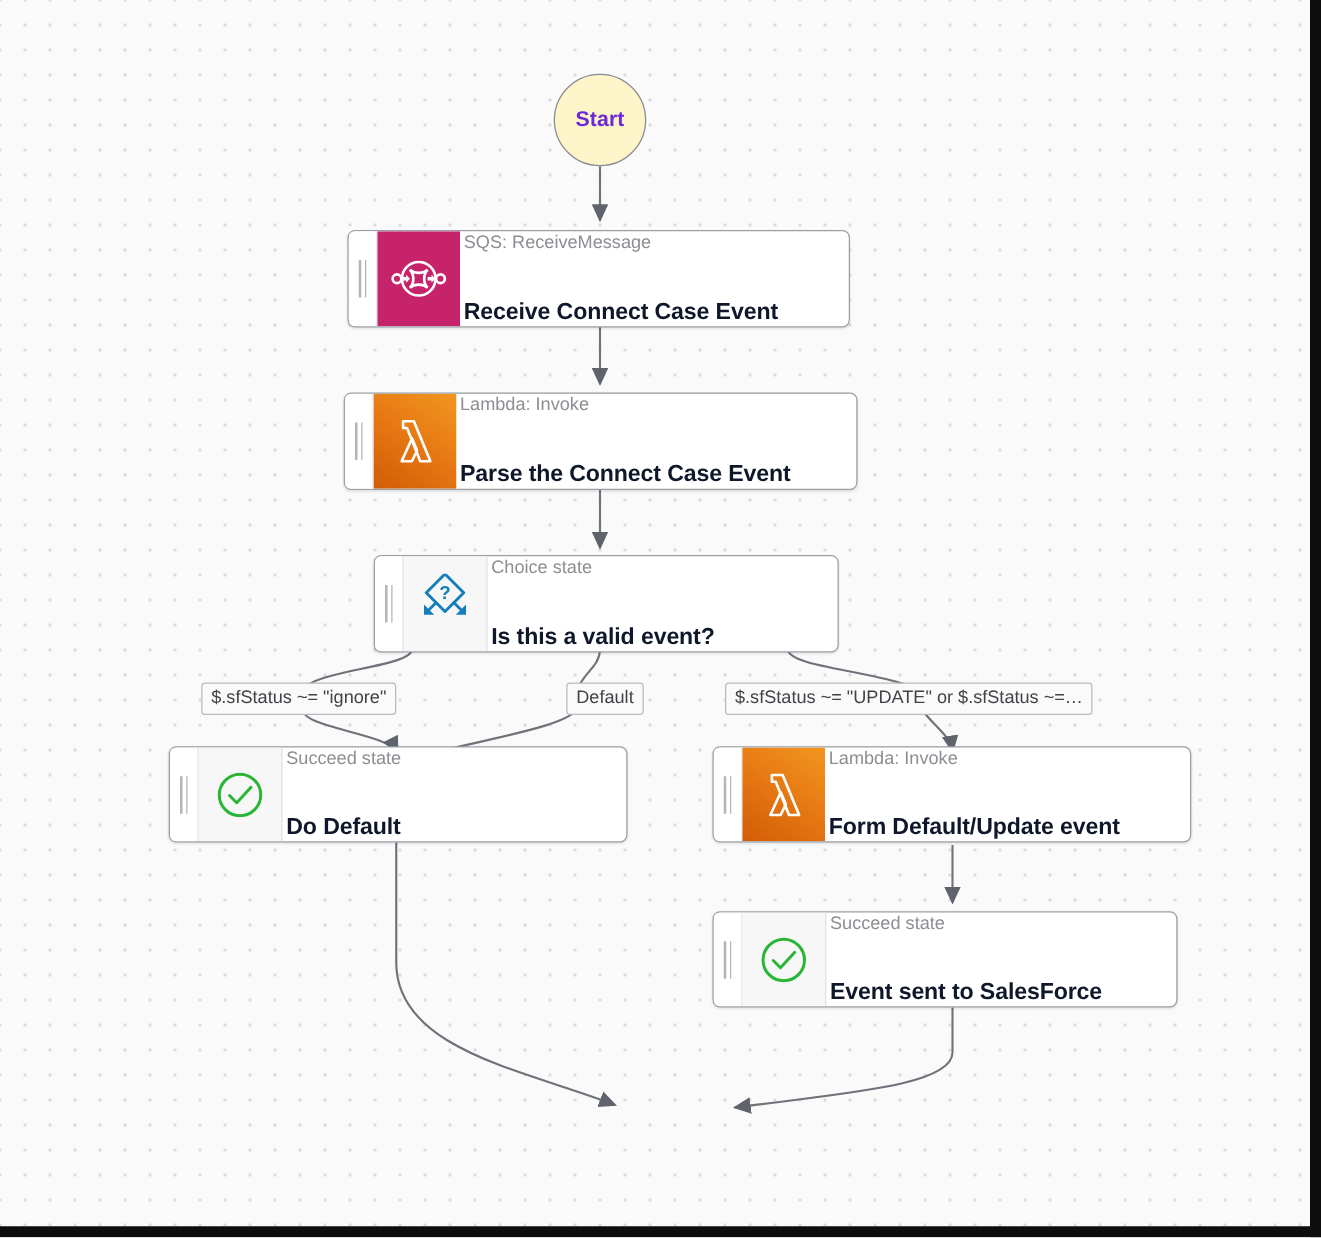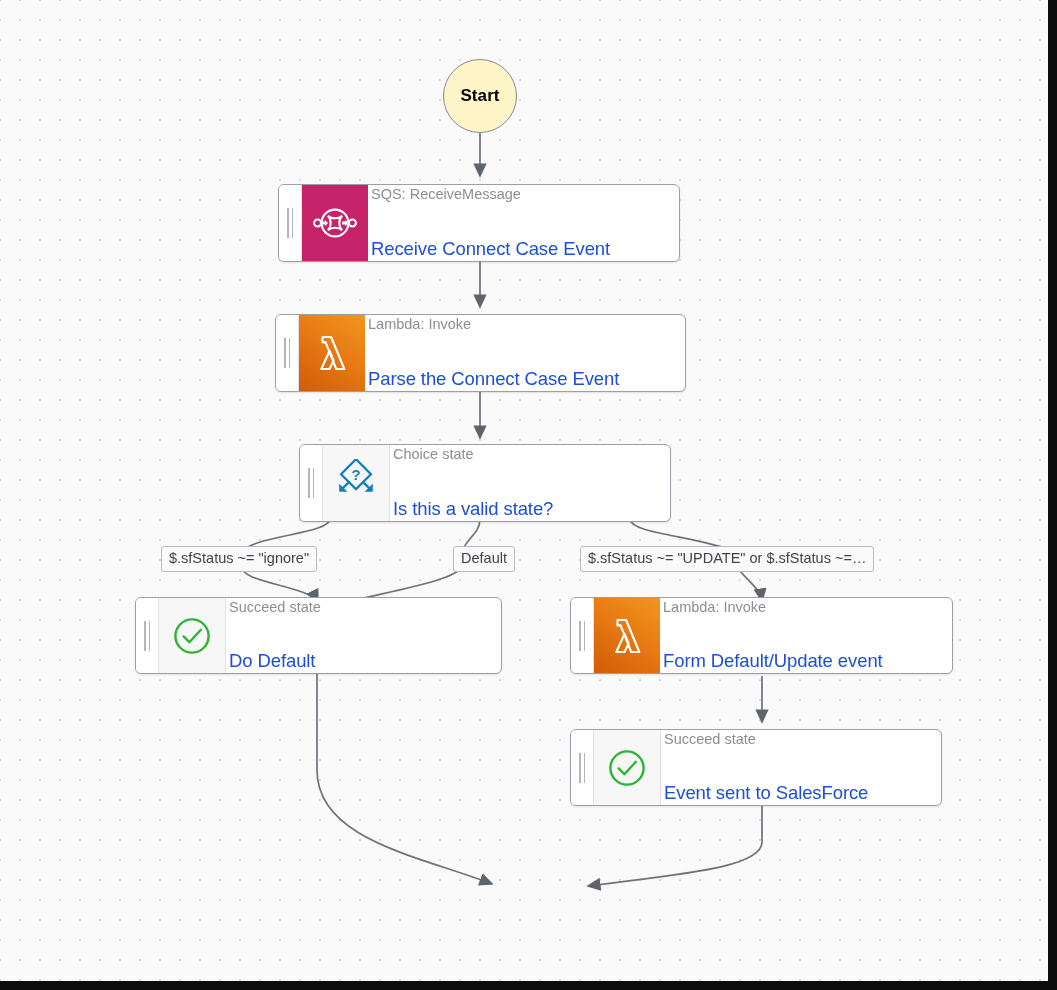--- a/index.html
+++ b/index.html
@@ -39,21 +39,21 @@
   }
   
   .terminal {
     position: absolute;
     border-radius: 50%;
     background: #fdf4c8;
     border: 1.6px solid #8a8a93;
     display: flex;
     align-items: center;
     justify-content: center;
-    color: #000000;
+    color: #6d28d9;
     font-size: 17px;
     font-weight: 600;
     letter-spacing: .1px;
     box-sizing: border-box;
   }
   
   .node {
     position: absolute;
     display: flex;
     background: #ffffff;
@@ -104,23 +104,23 @@
     padding-right: 10px;
     min-width: 0;
   }
   .sub {
     color: #8d8d93;
     font-size: 14.5px;
     line-height: 19px;
     white-space: nowrap;
   }
   .title {
-    color: #1d4ed8;
+    color: #0f172a;
     font-size: 18.5px;
-    font-weight: 400;
+    font-weight: 700;
     line-height: 25px;
     letter-spacing: -.1px;
     white-space: nowrap;
   }
   
   .edge-label {
     position: absolute;
     background: #fafafa;
     border: 1.2px solid #b9b9bf;
     border-radius: 3px;
@@ -229,21 +229,21 @@
         </g>
         <g fill="#147eba">
           <path d="M7.2,32.8 l0,-8.2 l2.6,2.6 l5.6,5.6 z"></path>
           <path d="M40.8,32.8 l0,-8.2 l-2.6,2.6 l-5.6,5.6 z"></path>
         </g>
         <text x="24" y="20.6" text-anchor="middle" font-family="Liberation Sans, sans-serif" font-size="15" font-weight="700" fill="#147eba">?</text>
       </svg>
     </div>
     <div class="labels">
       <div class="sub">Choice state</div>
-      <div class="title">Is this a valid state?</div>
+      <div class="title">Is this a valid event?</div>
     </div>
   </div>
 
   <div class="edge-label" style="left:161px; top:546px;">$.sfStatus ~= "ignore"</div>
   <div class="edge-label" style="left:453px; top:546px;">Default</div>
   <div class="edge-label" style="left:580px; top:546px;">$.sfStatus ~= "UPDATE" or $.sfStatus ~=…</div>
 
   <div class="node" style="left:135px; top:597px; width:367px; height:77px;">
     <div class="grip">
       <i></i>

